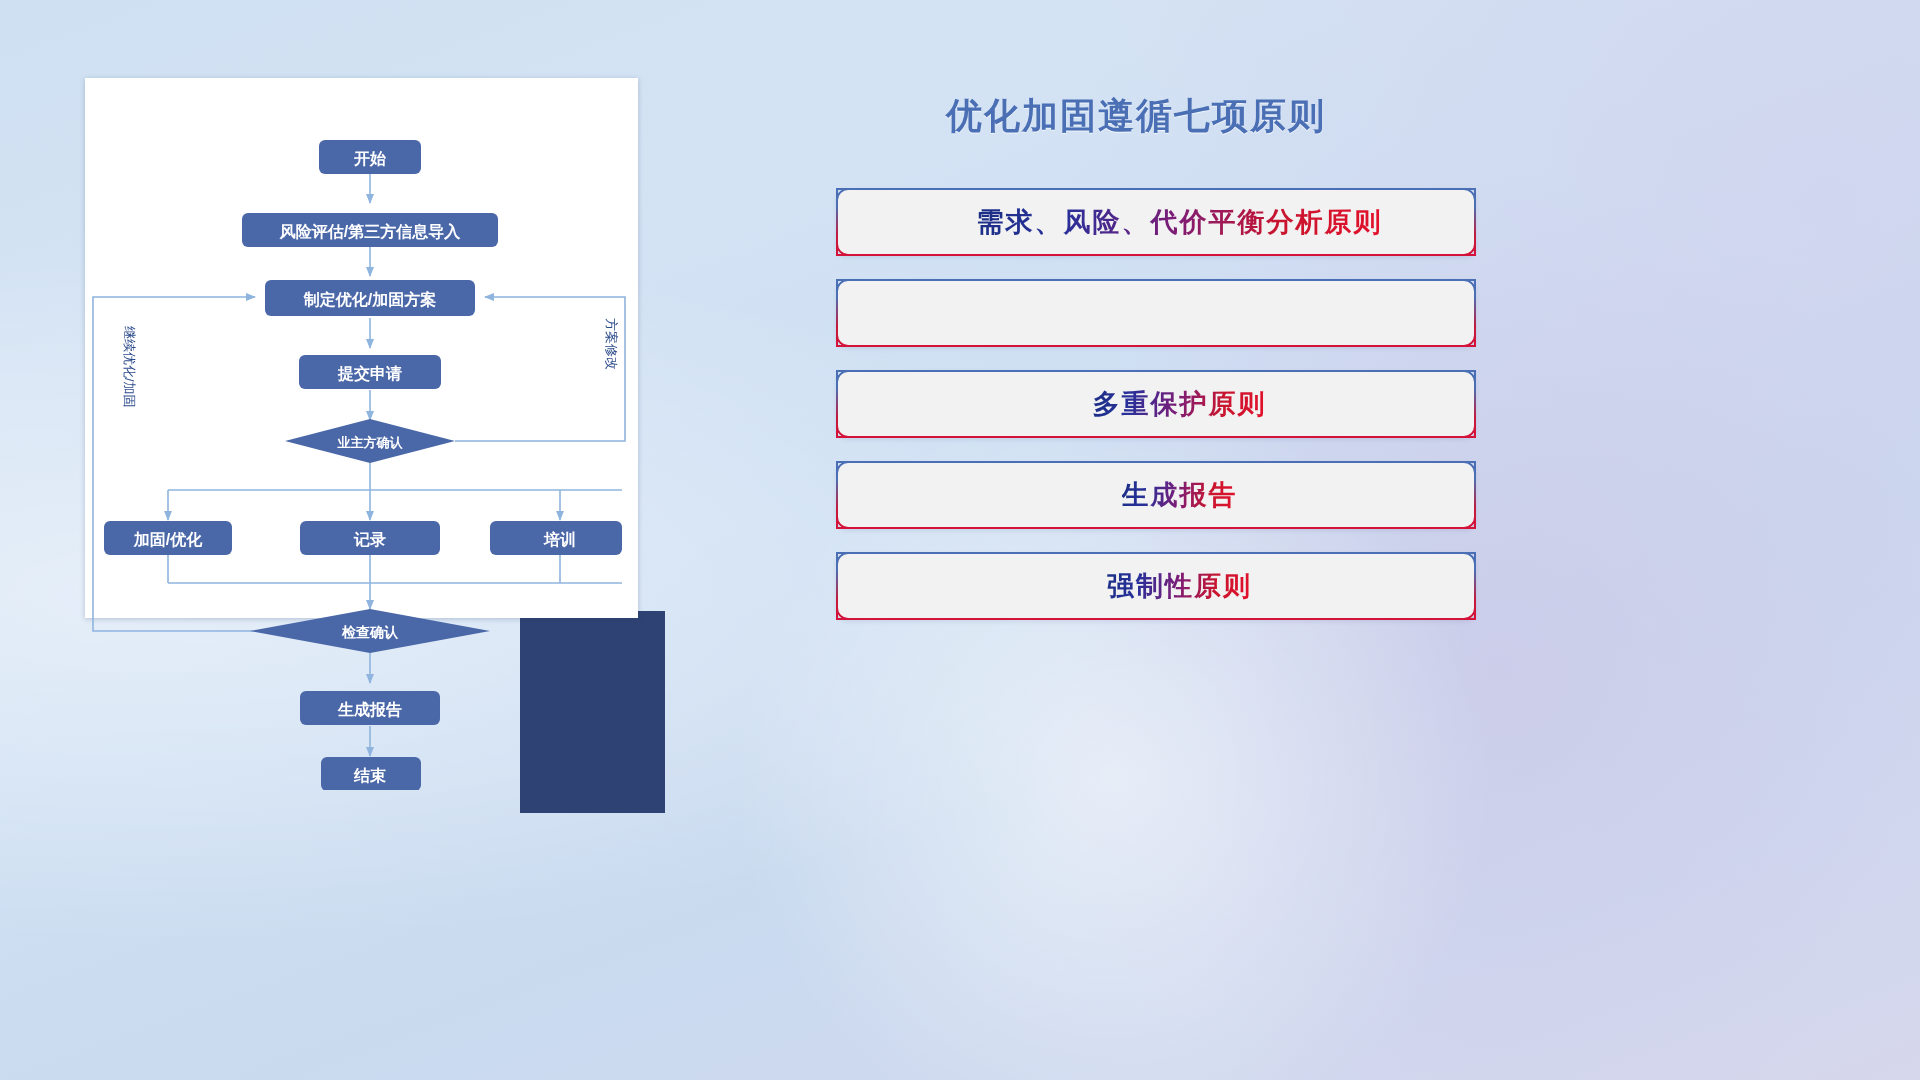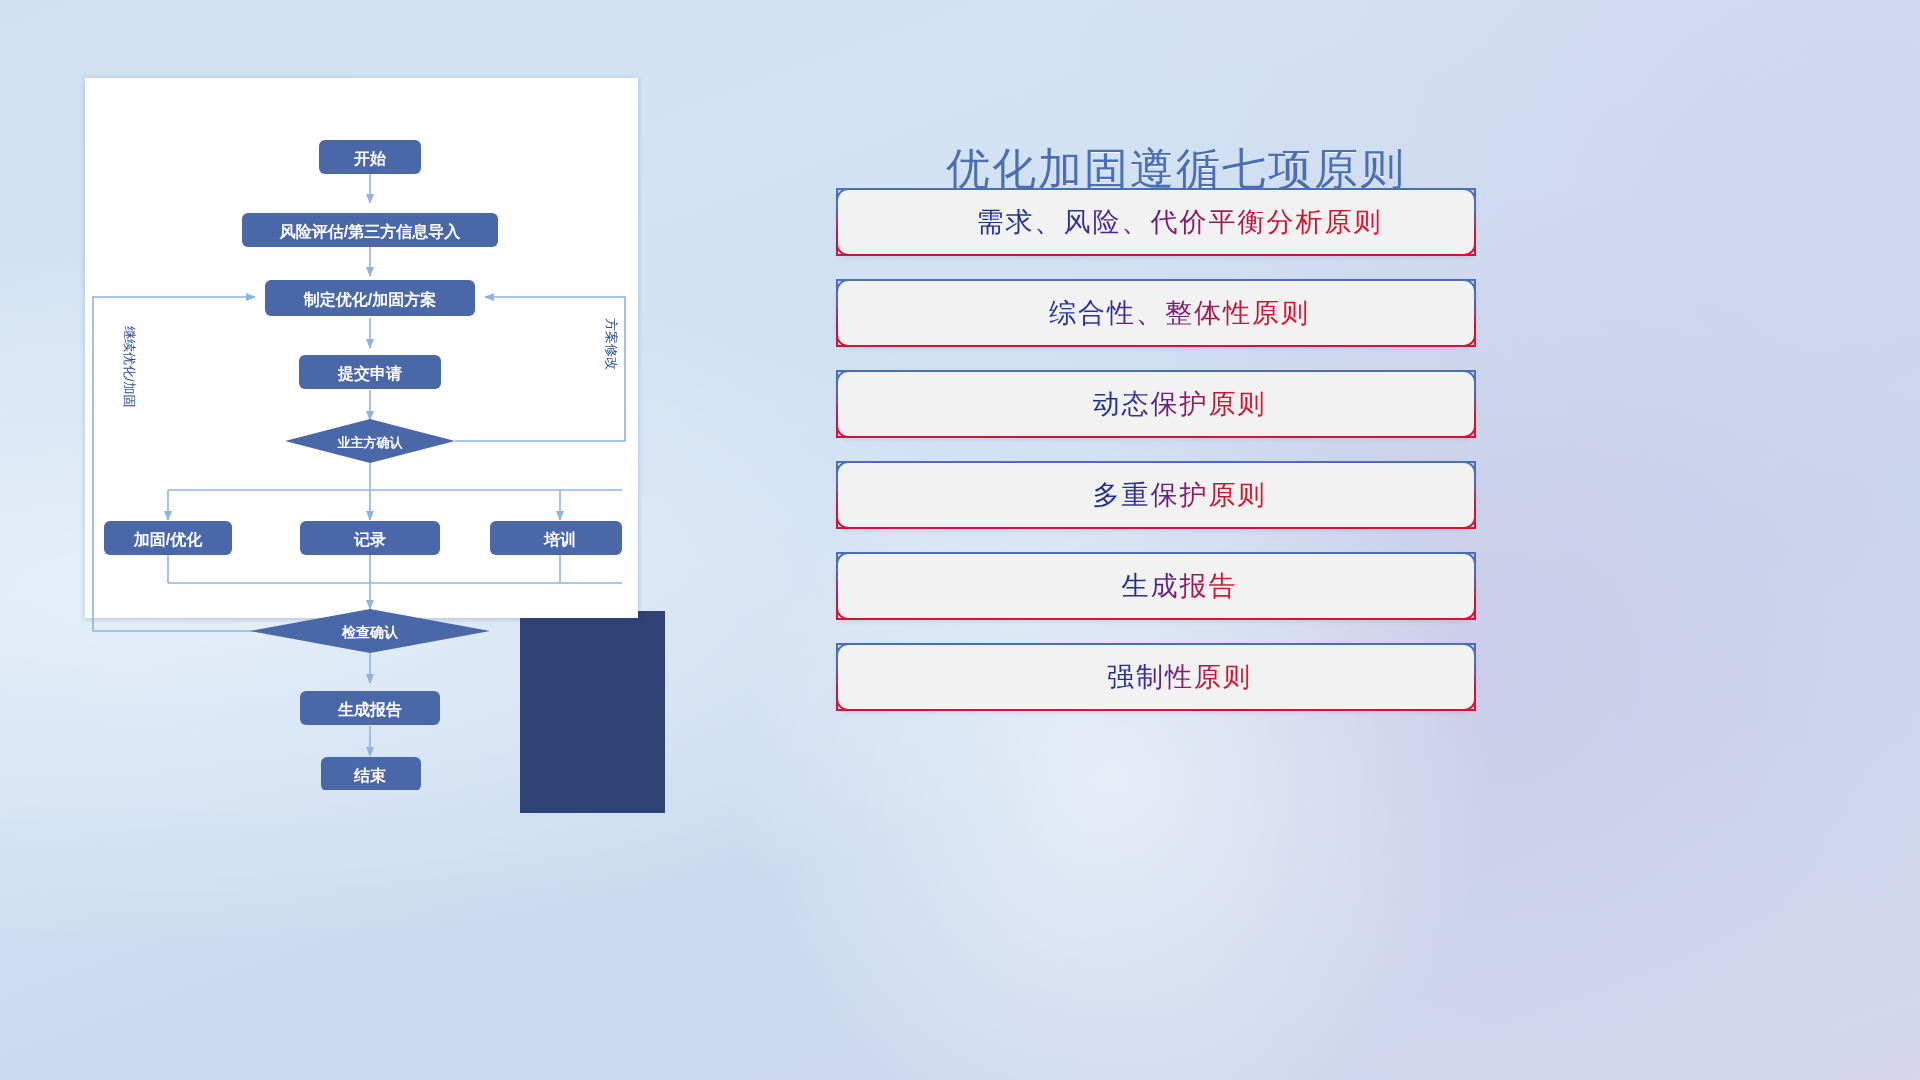--- a/index.html
+++ b/index.html
@@ -35,24 +35,23 @@
   }
   .loopTxt {
     font-family:"Liberation Sans","DejaVu Sans",sans-serif;
     fill:#2b4a8b; font-weight:normal; font-size:13px;
   }
 
   
   #right-panel { position:absolute; left:836px; top:70px; width:1050px; height:950px; }
   #panel-title {
     position:absolute; left:110px; top:22px;
-    font-size:44px; font-weight:normal; color:#4a6fb5;
+    font-size:36px; font-weight:bold; color:#4a6fb5;
     letter-spacing:2px; white-space:nowrap;
     text-shadow:0 1px 1px rgba(255,255,255,.7);
-    margin-top:48px;
   }
   #cards { position:absolute; left:0; top:118px; width:1050px; }
   .card {
     position:relative; height:68px; margin-bottom:23px; width:640px;
     border-radius:12px;
     background:#f2f2f2;
     border:2px solid transparent;
     border-image: linear-gradient(to bottom, #4a6fb5 0%, #4a6fb5 28%, #d5123a 72%, #d5123a 100%) 1 stretch;
     border-image-slice:1;
     display:flex; align-items:center; justify-content:center;
@@ -60,21 +59,21 @@
   }
   .card-inner {
     position:absolute; inset:-2px; border-radius:12px; pointer-events:none;
     background:linear-gradient(to bottom,#4a6fb5 0%,#4a6fb5 26%,#c21a3c 70%,#d5123a 100%);
     padding:2px;
     -webkit-mask: linear-gradient(#000 0 0) content-box, linear-gradient(#000 0 0);
     -webkit-mask-composite: xor; mask-composite: exclude;
   }
   .card-label {
     position:relative; z-index:2;
-    font-size:27px; font-weight:normal; letter-spacing:2px;
+    font-size:27px; font-weight:bold; letter-spacing:2px;
     background:linear-gradient(100deg,#1b2f86 0%,#29309a 22%,#7a1d78 48%,#c8152f 74%,#e5102b 100%);
     -webkit-background-clip:text; background-clip:text;
     -webkit-text-fill-color:transparent; color:#c8152f;
     white-space:nowrap;
     margin-left:47px;
   }
 </style>
 </head>
 <body>
 
@@ -175,25 +174,20 @@
 <div id="right-panel">
   <div id="panel-title">优化加固遵循七项原则</div>
 
   <div id="cards">
     <div class="card">
       <div class="card-inner"></div>
       <span class="card-label">需求、风险、代价平衡分析原则</span>
     </div>
     <div class="card">
       <div class="card-inner"></div>
-      <span class="card-label">综合性、整体性原则</span>
-    </div>
-    <div class="card">
-      <div class="card-inner"></div>
-      <span class="card-label">动态保护原则</span>
     </div>
     <div class="card">
       <div class="card-inner"></div>
       <span class="card-label">多重保护原则</span>
     </div>
     <div class="card">
       <div class="card-inner"></div>
       <span class="card-label">生成报告</span>
     </div>
     <div class="card">

